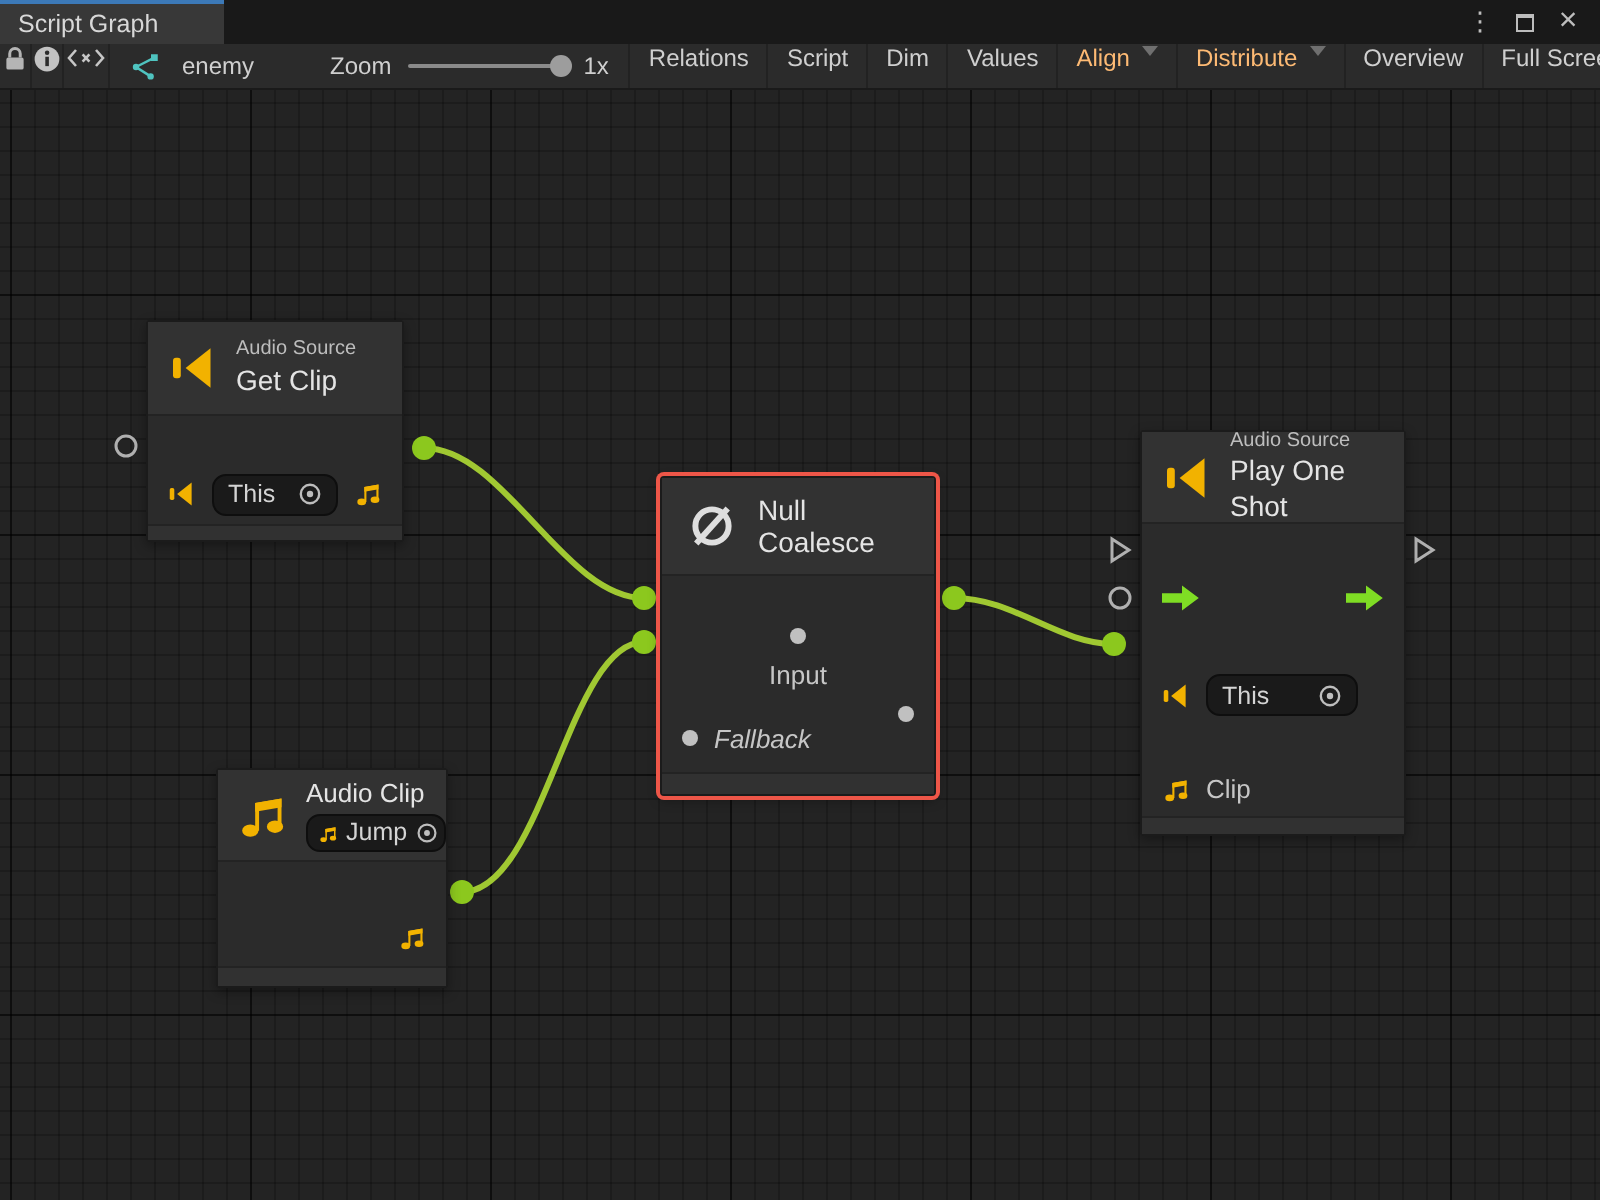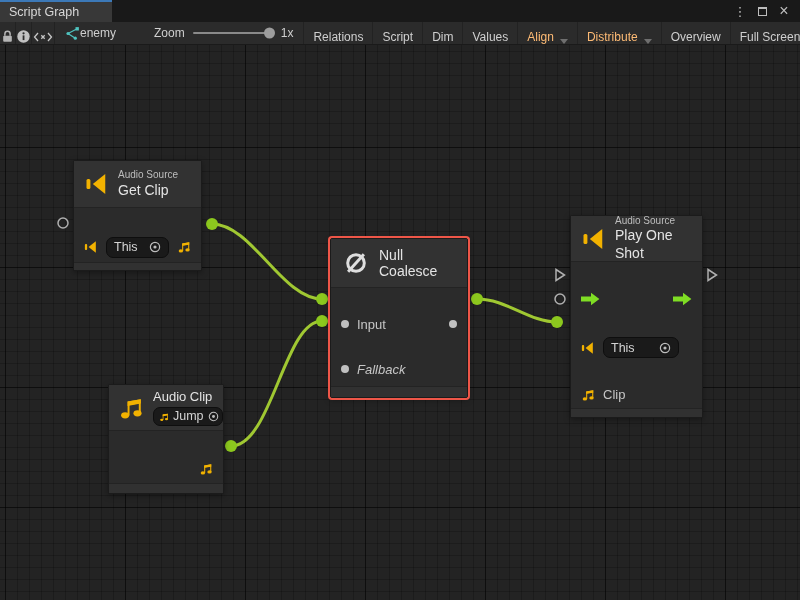--- a/index.html
+++ b/index.html
@@ -13,27 +13,27 @@
 
   
   .tabbar { position:absolute; top:0; left:0; right:0; height:22px; background:#191919; display:flex; align-items:stretch; }
   .tab { width:112px; background:#383838; border-top:2px solid #3c79b8; display:flex; align-items:center; padding-left:9px; font-size:12.5px; color:#d8d8d8; }
   .win-controls { margin-left:auto; display:flex; align-items:center; gap:6px; padding-right:8px; color:#bdbdbd; }
   .win-btn { width:16px; height:16px; display:flex; align-items:center; justify-content:center; font-size:13px; cursor:default; }
   .maximize-box { width:9px; height:9px; border:1.5px solid #bdbdbd; border-top-width:2.5px; }
 
   
   .toolbar { position:absolute; top:22px; left:0; right:0; height:23px; background:#2b2b2b; border-bottom:1px solid #1a1a1a; display:flex; align-items:stretch; font-size:12px; color:#cfcfcf; }
-  .tb-btn { display:flex; align-items:flex-end; justify-content:center; padding:0 9px; border-right:1px solid #222; white-space:nowrap; }
+  .tb-btn { display:flex; align-items:flex-start; justify-content:center; padding:0 9px; border-right:1px solid #222; white-space:nowrap; }
   .tb-icon-btn { width:27px; padding:0; }
   .tb-wide { width:66px; padding:0; }
   .tb-btn.disabled { color:#fdba74; }
   .caret { width:0; height:0; border-left:4px solid transparent; border-right:4px solid transparent; border-top:5px solid #6f6f6f; margin-left:6px; margin-top:1px; }
   .tb-spacer { width:14px; border-right:none; }
-  .graph-chip { display:flex; align-items:center; gap:0; padding:0 10px; border-right:none; }
+  .graph-chip { display:flex; align-items:center; gap:11px; padding:0 10px; border-right:none; }
   .zoom-group { display:flex; align-items:center; gap:8px; padding:0 10px 0 28px; border-right:1px solid #222; margin-right:0; }
   .slider-track { position:relative; width:80px; height:2px; background:#8a8a8a; border-radius:1px; }
   .slider-handle { position:absolute; right:-2px; top:50%; transform:translateY(-50%); width:11px; height:11px; border-radius:50%; background:#9d9d9d; }
   .tb-right { display:flex; align-items:stretch; margin-left:0; }
 
   
   .canvas {
     position:absolute; top:45px; left:0; width:800px; height:555px;
     background-color:#232323;
     background-image:
@@ -238,21 +238,21 @@
     <div class="node selected" style="left:330px; top:193px; width:138px;">
       <div class="node-header" style="height:49px;">
         <span class="icon">
           <svg width="28" height="28" viewBox="0 0 32 32">
               <circle cx="16" cy="16" r="9.5" fill="none" stroke="#dedede" stroke-width="3.4"></circle>
               <line x1="7" y1="26" x2="25" y2="6" stroke="#dedede" stroke-width="3.4"></line>
             </svg>
         </span>
         <span class="node-title">Null Coalesce</span>
       </div>
-      <div class="node-row" style="height:22px; padding-top:2px;">
+      <div class="node-row" style="height:22px; padding-top:2px;flex-direction:column;">
         <span class="dot-port"></span>
         <span class="port-label">Input</span>
         <span class="dot-port" style="margin-left:auto;"></span>
       </div>
       <div class="node-row" style="height:22px;font-style:italic;">
         <span class="dot-port"></span>
         <span class="port-label">Fallback</span>
       </div>
       <div class="node-footer" style="height:11px; margin-top:6px;"></div>
     </div>

